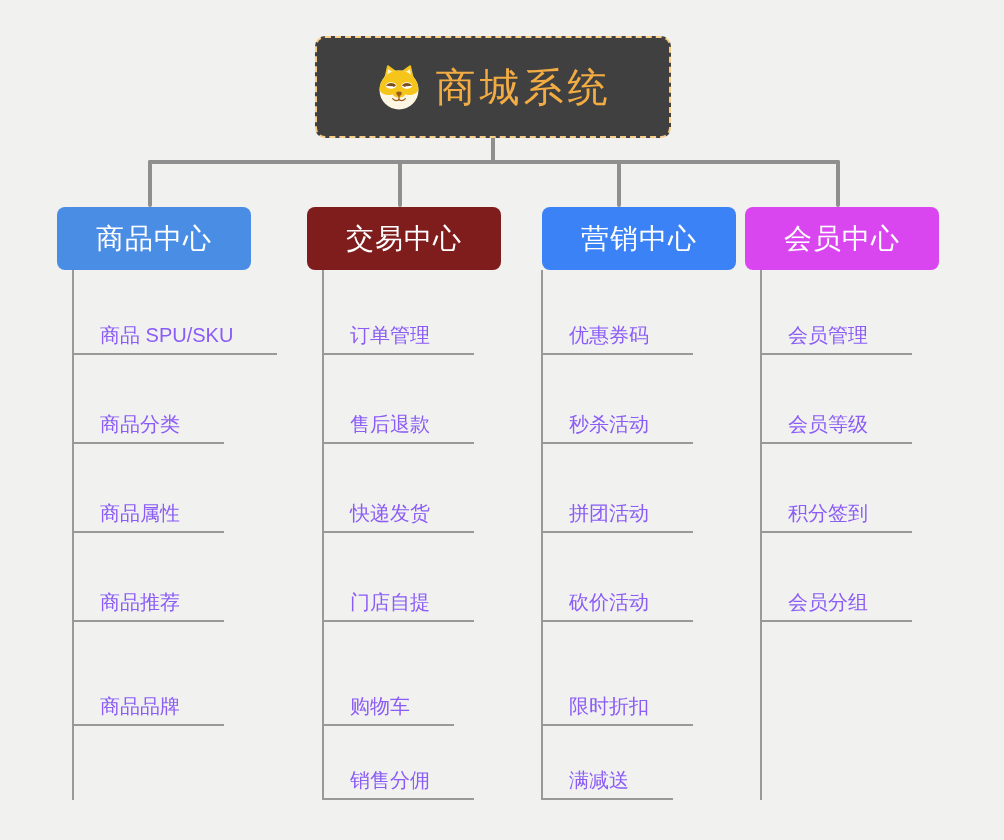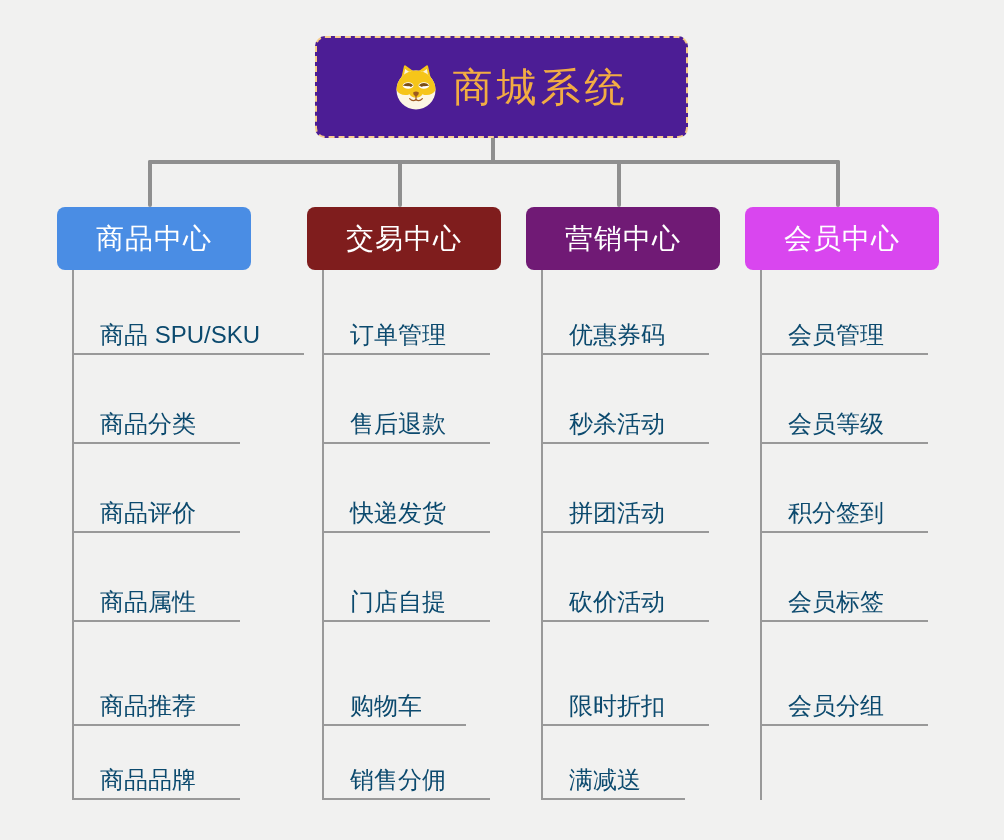--- a/index.html
+++ b/index.html
@@ -8,26 +8,25 @@
     background:#f1f1f0;
     font-family:"Liberation Sans","DejaVu Sans",sans-serif;
     overflow:hidden;
   }
   .canvas{position:relative;width:1004px;height:840px;}
 
   
   .root-node{
     position:absolute;left:315px;top:36px;
     width:352px;height:98px;
-    background:#4c1d95;
+    background:#404040;
     border:2px dashed #f8cd8a;
     border-radius:10px;
     display:flex;align-items:center;justify-content:center;gap:13px;
     box-sizing:content-box;
-    padding-left:17px;
   }
   .root-icon{width:48px;height:48px;display:inline-block;flex:0 0 auto;}
   .root-icon svg{width:48px;height:48px;display:block;}
   .root-label{
     font-size:40px;color:#f2ac43;letter-spacing:4px;
     line-height:1;white-space:nowrap;
   }
 
   
   .connector{position:absolute;background:#8f8f8f;}
@@ -56,21 +55,21 @@
   }
   .trunk{
     position:absolute;left:15px;top:63px;
     width:2px;height:530px;background:#999999;
   }
   .items{position:absolute;left:15px;top:63px;width:245px;height:540px;}
   .item{
     position:absolute;left:0;
     padding:0 44px 6px 28px;
     border-bottom:2px solid #999999;
-    font-size:24px;line-height:24px;color:#0c4a6e;
+    font-size:20px;line-height:24px;color:#8b5cf6;
     white-space:nowrap;
   }
   .item:nth-child(1){top:53px;}
   .item:nth-child(2){top:142px;}
   .item:nth-child(3){top:231px;}
   .item:nth-child(4){top:320px;}
   .item:nth-child(5){top:409px;margin-top:15px;}
   .item:nth-child(6){top:498px;}
 </style>
 </head>
@@ -115,21 +114,20 @@
   <div class="connector conn-drop d4"></div>
 
   <div class="branch b1">
     <div class="branch-box" style="background: rgb(74, 141, 228);">
       <span>商品中心</span>
     </div>
     <div class="trunk"></div>
     <div class="items">
       <div class="item">商品 SPU/SKU</div>
       <div class="item">商品分类</div>
-      <div class="item">商品评价</div>
       <div class="item">商品属性</div>
       <div class="item">商品推荐</div>
       <div class="item">商品品牌</div>
     </div>
   </div>
 
   <div class="branch b2">
     <div class="branch-box" style="background: #7f1d1d;">
       <span>交易中心</span>
     </div>
@@ -138,21 +136,21 @@
       <div class="item">订单管理</div>
       <div class="item">售后退款</div>
       <div class="item">快递发货</div>
       <div class="item">门店自提</div>
       <div class="item">购物车</div>
       <div class="item">销售分佣</div>
     </div>
   </div>
 
   <div class="branch b3">
-    <div class="branch-box" style="background: #701a75;">
+    <div class="branch-box" style="background: #3b82f6; margin-left: 16px;">
       <span>营销中心</span>
     </div>
     <div class="trunk"></div>
     <div class="items">
       <div class="item">优惠券码</div>
       <div class="item">秒杀活动</div>
       <div class="item">拼团活动</div>
       <div class="item">砍价活动</div>
       <div class="item">限时折扣</div>
       <div class="item">满减送</div>
@@ -161,18 +159,17 @@
 
   <div class="branch b4">
     <div class="branch-box" style="background: #d946ef;">
       <span>会员中心</span>
     </div>
     <div class="trunk"></div>
     <div class="items">
       <div class="item">会员管理</div>
       <div class="item">会员等级</div>
       <div class="item">积分签到</div>
-      <div class="item">会员标签</div>
       <div class="item">会员分组</div>
     </div>
   </div>
 
 </div>
 
 </body></html>

